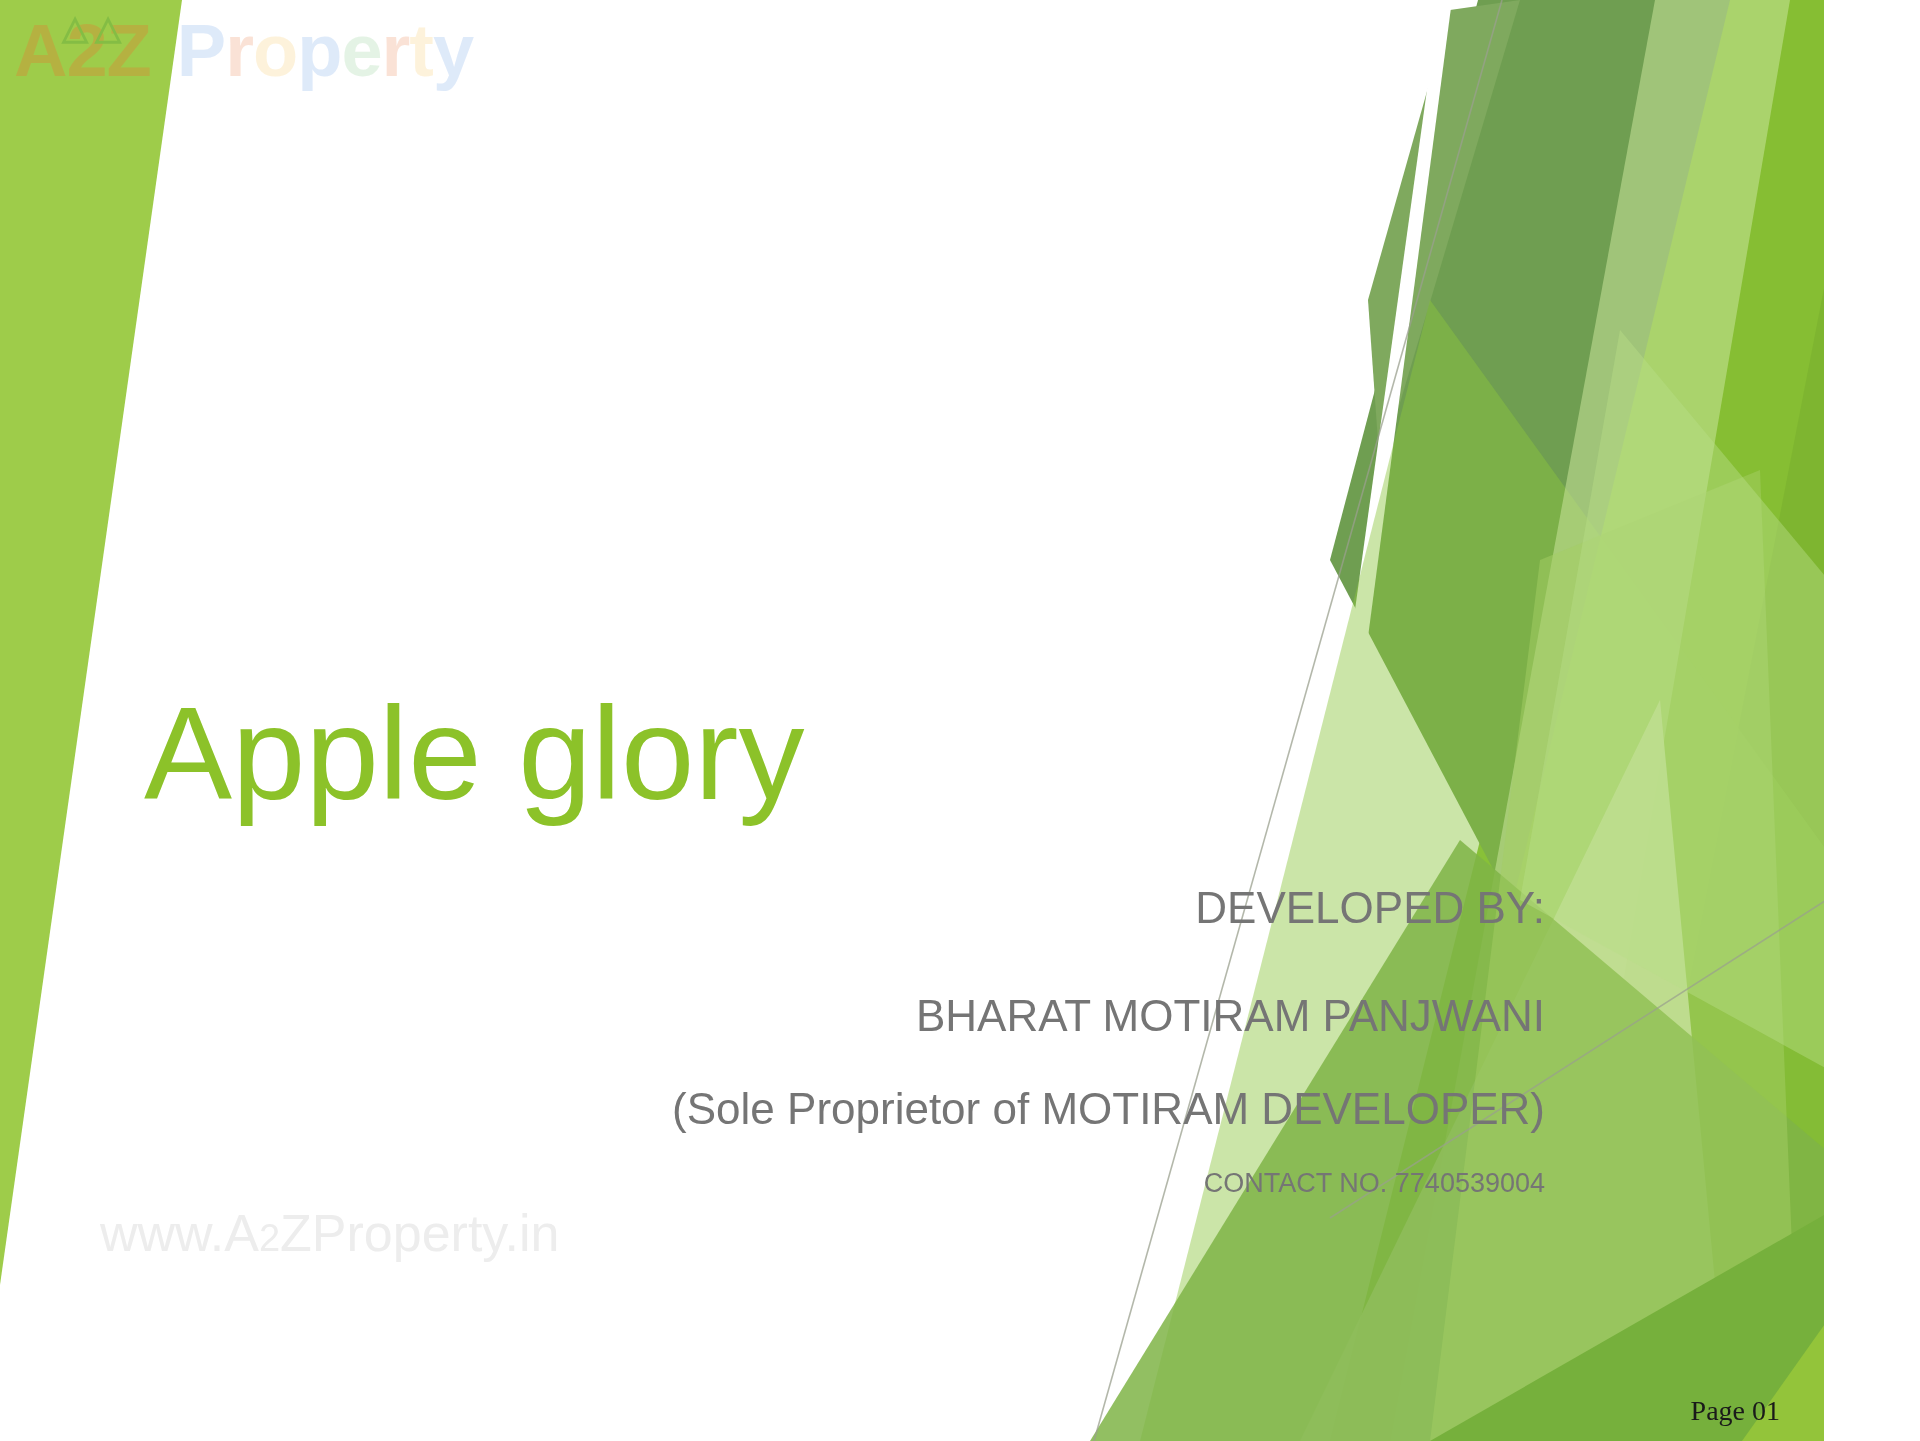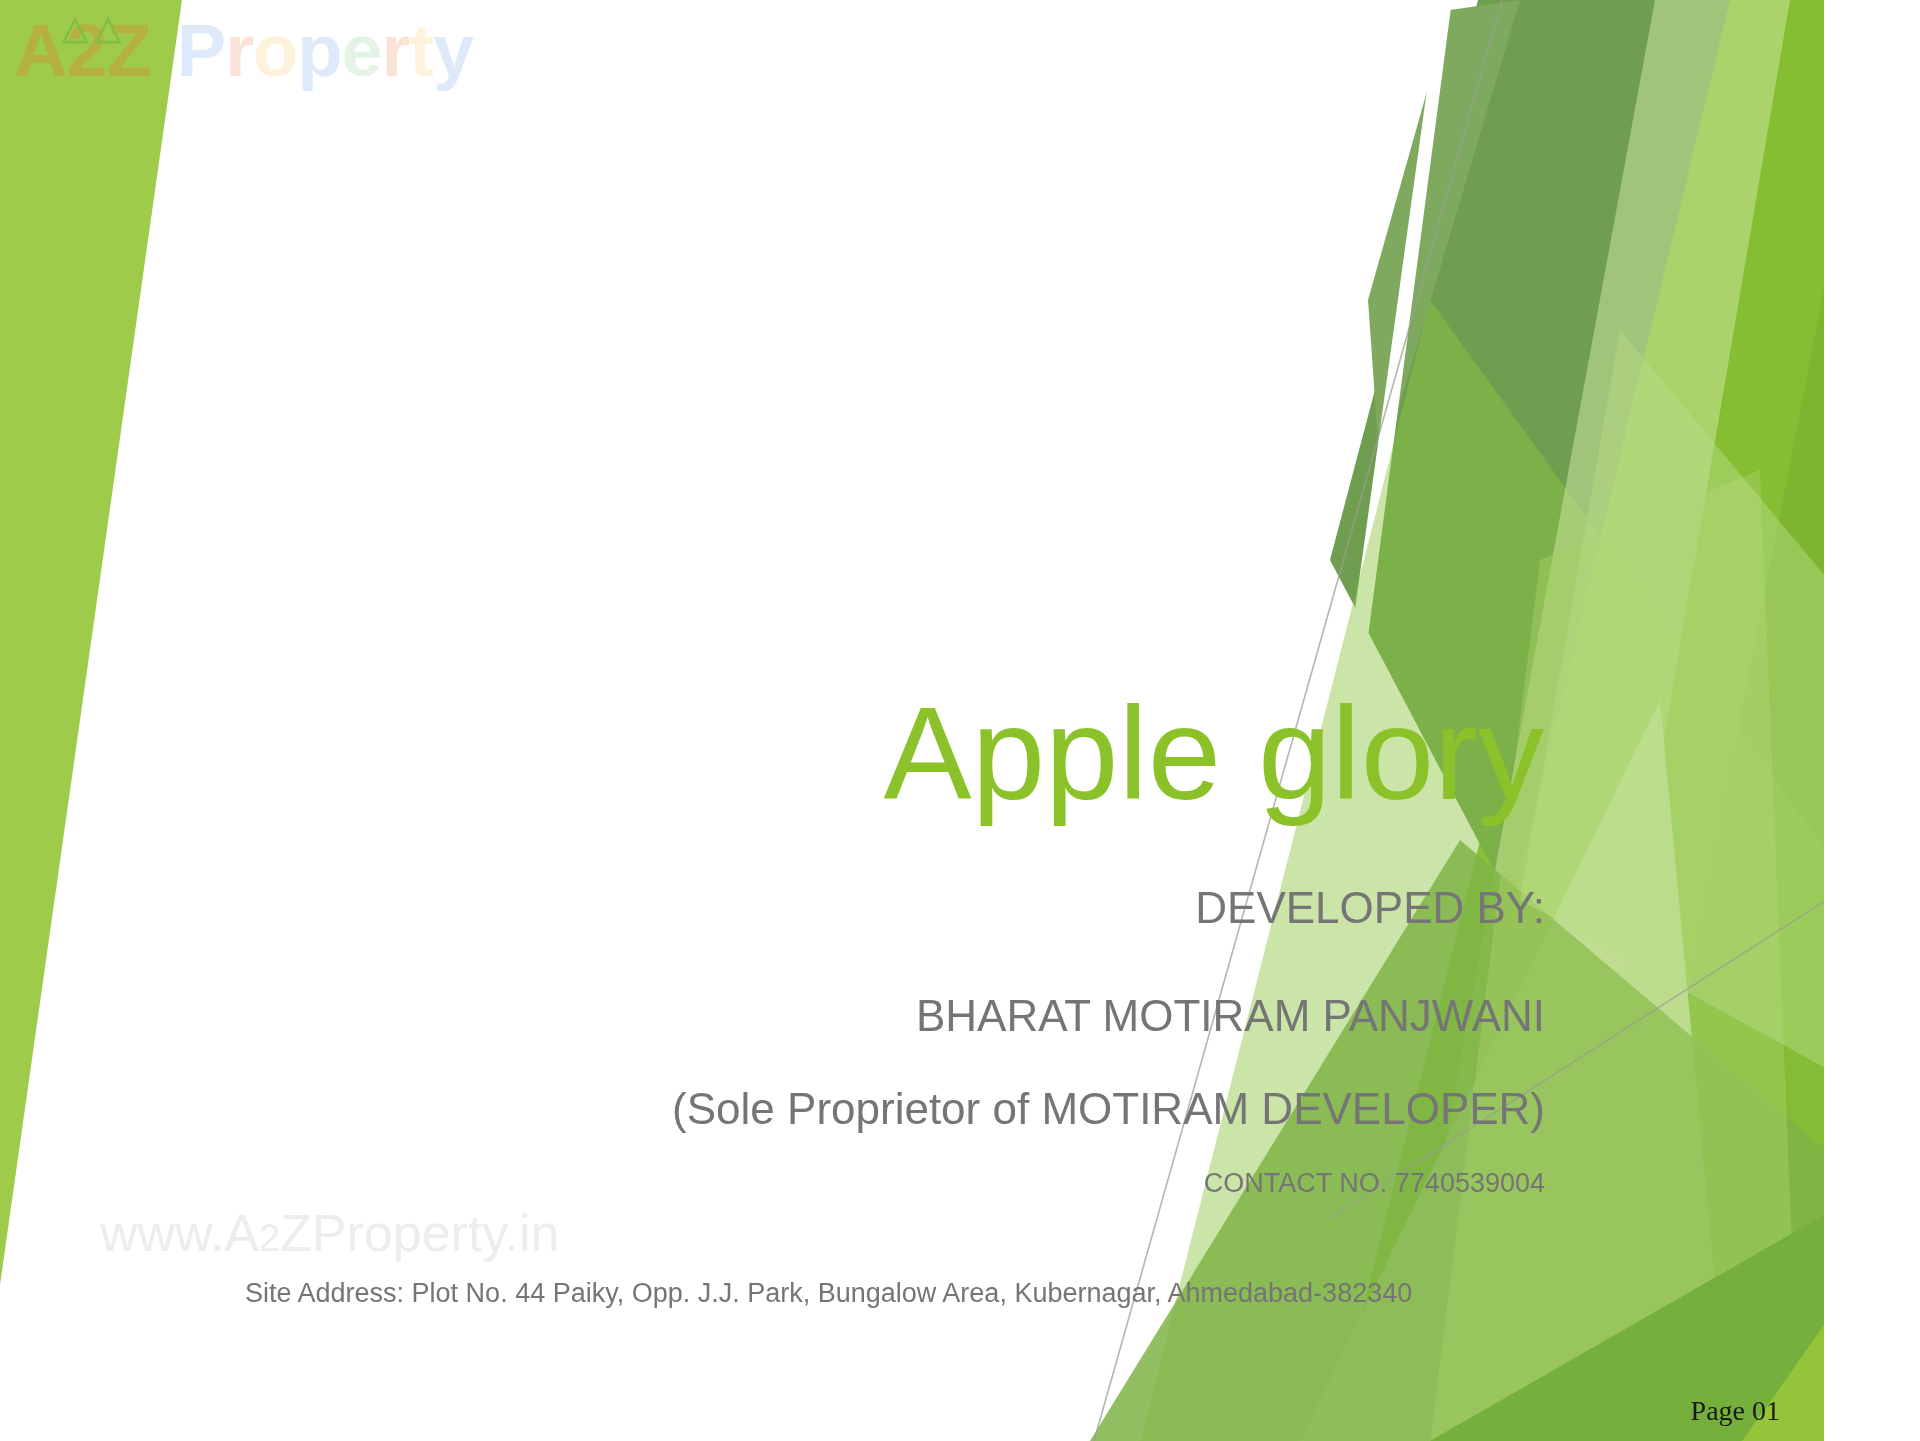--- a/index.html
+++ b/index.html
@@ -89,21 +89,20 @@
     width: 1545px;
     height: 1441px;
     z-index: 4;
   }
 
   #slide-title {
     position: absolute;
     right: 1px;
     top: 685px;
     width: 1400px;
-    text-align: right;
     font-size: 132px;
     line-height: 1.05;
     color: #8CC229;
     font-weight: normal;
     letter-spacing: 0px;
     white-space: nowrap;
   }
 
   .subline {
     position: absolute;
@@ -190,18 +189,17 @@
     <div id="slide-title">Apple glory</div>
 
     <div class="subline" id="line-developed-by">DEVELOPED BY:</div>
 
     <div class="subline" id="line-name">BHARAT MOTIRAM PANJWANI</div>
 
     <div class="subline" id="line-firm">(Sole Proprietor of MOTIRAM DEVELOPER)</div>
 
     <div class="subline" id="line-contact">CONTACT NO. 7740539004</div>
 
-    <div id="line-address">Site Address: Plot No. 44 Paiky, Opp. J.J. Park, Bungalow Area, Kubernagar, Ahmedabad-382340</div>
   </div>
 
   <div id="page-number">Page 01</div>
 
 </div>
 
 </body></html>

